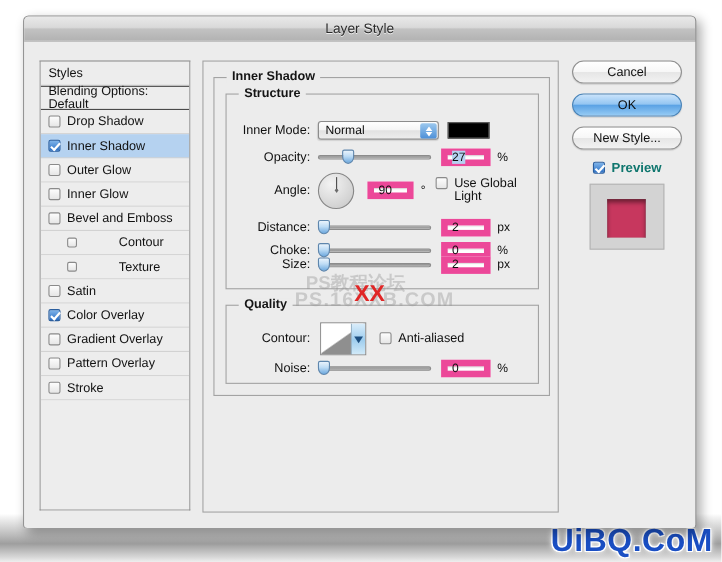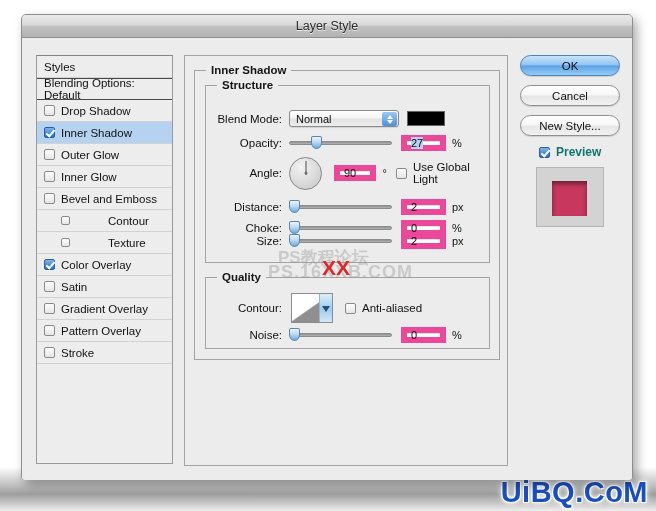--- a/index.html
+++ b/index.html
@@ -243,21 +243,21 @@
   .dial .hub {
     position: absolute;
     left: 50%; top: 50%;
     width: 3px; height: 3px;
     background: #6d6d6d;
     border-radius: 50%;
     transform: translate(-50%,-50%);
   }
 
   .inline-cb {
-    display: flex; align-items: center;
+    display: flex; align-items: flex-start;
     font-size: 11.5px; color: #101010;
   }
 
   .contour-thumb {
     width: 42px; height: 30px;
     border: 1px solid #8c8c8c;
     background: #ffffff;
     position: relative;
     overflow: hidden;
     margin-left: 2px;
@@ -400,26 +400,26 @@
           </div>
           <div class="row indent">
             <span class="cb sm"></span>
             <span>Contour</span>
           </div>
           <div class="row indent">
             <span class="cb sm"></span>
             <span>Texture</span>
           </div>
           <div class="row">
+            <span class="cb"></span>
+            <span>Satin</span>
+          </div>
+          <div class="row">
             <span class="cb checked"></span>
             <span>Color Overlay</span>
-          </div>
-          <div class="row">
-            <span class="cb"></span>
-            <span>Satin</span>
           </div>
           <div class="row">
             <span class="cb"></span>
             <span>Gradient Overlay</span>
           </div>
           <div class="row">
             <span class="cb"></span>
             <span>Pattern Overlay</span>
           </div>
           <div class="row">
@@ -432,21 +432,21 @@
 
       <div class="main-panel">
 
         <div class="group" id="grp-inner">
           <div class="group-title">Inner Shadow</div>
 
           <div class="group" id="grp-structure">
             <div class="group-title">Structure</div>
 
             <div class="fieldrow" style="left:6px; top:24px;">
-              <div class="flabel">Blend Mode:</div>
+              <div class="flabel">Inner Mode:</div>
               <div class="select">
                 <span class="select-text">Normal</span>
                 <span class="stepper">
                   <span class="ar up"></span>
                     <span class="ar dn"></span>
                 </span>
               </div>
               <div class="swatch-black"></div>
             </div>
 
@@ -539,22 +539,22 @@
               <div class="numfield">
                 <span>0</span>
               </div>
               <span class="unit">%</span>
             </div>
           </div>
         </div>
       </div>
 
       <div class="right-col">
+        <div class="btn">Cancel</div>
         <div class="btn primary">OK</div>
-        <div class="btn">Cancel</div>
         <div class="btn">New Style...</div>
         <div class="preview-line">
           <span class="cb checked"></span>
           <span>Preview</span>
         </div>
         <div class="preview-box">
           <div class="preview-sq"></div>
         </div>
       </div>
 

